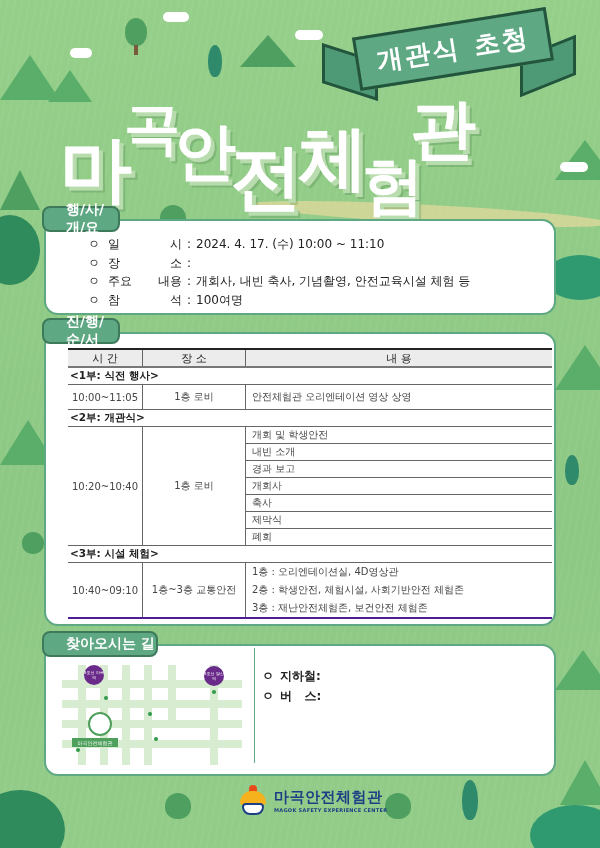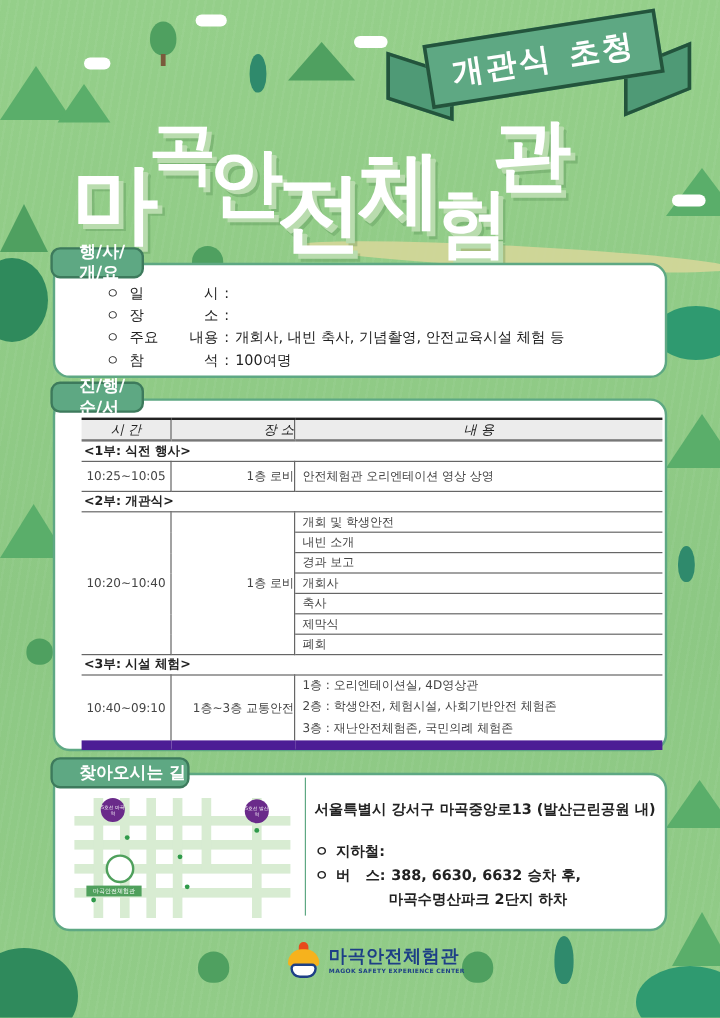--- a/index.html
+++ b/index.html
@@ -39,25 +39,25 @@
   .ov { position:absolute; left:88px; top:235px; font-size:12px; color:#222; line-height:18.5px; }
   .ov-row { display:flex; white-space:nowrap; }
   .bullet { width:20px; }
   .ov-label { width:74px; display:flex; justify-content:space-between; }
   .colon { width:14px; text-align:center; }
 
   table.sched { position:absolute; left:68px; top:348px; width:484px; border-collapse:collapse;
                 font-size:10px; color:#444; }
   table.sched td, table.sched th { border-bottom:1px solid #666; padding:0 0 0 6px; height:16px; }
   table.sched th { background:#ececec; font-weight:normal; color:#222; font-size:11px;
-                   border-top:2px solid #222; border-bottom:2px solid #777; text-align:center; padding:0;font-style:italic; }
+                   border-top:2px solid #222; border-bottom:2px solid #777; text-align:center; padding:0; }
   table.sched .c1 { width:74px; text-align:center; padding:0; border-right:1px solid #666; }
-  table.sched .c2 { width:102px; text-align:right; padding:0; border-right:1px solid #666; }
+  table.sched .c2 { width:102px; text-align:center; padding:0; border-right:1px solid #666; }
   table.sched .sec { font-weight:bold; color:#222; font-size:10.5px; padding-left:2px; }
-  table.sched tr.last td { border-bottom:8px solid #4c1d95; }
+  table.sched tr.last td { border-bottom:2px solid #4c1d95; }
   .multi div { height:18px; line-height:18px; }
   .road { position:absolute; background:#d8ecd2; }
   .station { position:absolute; width:20px; height:20px; border-radius:50%; background:#6a2a8a;
              color:#fff; font-size:4px; display:flex; align-items:center; justify-content:center; text-align:center; }
   .pin { position:absolute; width:4px; height:4px; border-radius:50%; background:#2f9a4a; }
   .map-label { position:absolute; left:72px; top:738px; width:46px; height:9px; background:#4fa05c;
                color:#fff; font-size:5px; display:flex; align-items:center; justify-content:center; }
   .map-logo { position:absolute; left:88px; top:712px; width:20px; height:20px; border-radius:50%;
               border:2px solid #4fa05c; background:#fff; }
 
@@ -136,20 +136,21 @@
   <span>행/사/개/요</span>
 </div>
 <div class="ov">
   <div class="ov-row">
     <span class="bullet">ㅇ</span>
     <span class="ov-label">
         <span>일</span>
         <span>시</span>
       </span>
     <span class="colon">:</span>
+    <span>2024. 4. 17. (수) 10:00 ~ 11:10</span>
   </div>
   <div class="ov-row">
     <span class="bullet">ㅇ</span>
     <span class="ov-label">
         <span>장</span>
         <span>소</span>
       </span>
     <span class="colon">:</span>
   </div>
   <div class="ov-row">
@@ -180,21 +181,21 @@
   <tbody>
       <tr>
     <th class="c1">시 간</th>
     <th class="c2">장 소</th>
     <th>내 용</th>
   </tr>
   <tr>
     <td colspan="3" class="sec">&lt;1부: 식전 행사&gt;</td>
   </tr>
   <tr style="height:25px;">
-    <td class="c1">10:25~10:05</td>
+    <td class="c1">10:00~11:05</td>
     <td class="c2">1층 로비</td>
     <td>안전체험관 오리엔테이션 영상 상영</td>
   </tr>
   <tr>
     <td colspan="3" class="sec">&lt;2부: 개관식&gt;</td>
   </tr>
   <tr>
     <td class="c1" rowspan="7">10:20~10:40</td>
     <td class="c2" rowspan="7">1층 로비</td>
     <td>개회 및 학생안전</td>
@@ -219,21 +220,21 @@
       </tr>
   <tr>
     <td colspan="3" class="sec">&lt;3부: 시설 체험&gt;</td>
   </tr>
   <tr class="last">
     <td class="c1">10:40~09:10</td>
     <td class="c2">1층~3층 교통안전</td>
     <td class="multi">
       <div>1층 : 오리엔테이션실, 4D영상관</div>
       <div>2층 : 학생안전, 체험시설, 사회기반안전 체험존</div>
-      <div>3층 : 재난안전체험존, 국민의례 체험존</div>
+      <div>3층 : 재난안전체험존, 보건안전 체험존</div>
     </td>
   </tr>
 </tbody>
   </table>
 
 <div class="card" style="left:44px;top:644px;width:508px;height:128px;"></div>
 <div class="tab" style="left:42px;top:631px;width:116px;">
   <span>찾아오시는 길</span>
 </div>
 
@@ -254,32 +255,27 @@
   <div class="pin" style="left:148px;top:712px;"></div>
   <div class="pin" style="left:212px;top:690px;"></div>
   <div class="pin" style="left:154px;top:737px;"></div>
   <div class="pin" style="left:76px;top:748px;"></div>
   <div class="map-logo"></div>
   <div class="map-label">마곡안전체험관</div>
 </div>
 
 <div class="divider"></div>
 <div class="dir">
-  <div class="addr">서울특별시 강서구 마곡중앙로13 (발산근린공원 내)</div>
   <div class="row">
     <span style="width:18px">ㅇ</span>
     <span style="width:46px">지하철:</span>
   </div>
   <div class="row">
     <span style="width:18px">ㅇ</span>
     <span style="width:46px;white-space:pre">버   스:</span>
-    <span>388, 6630, 6632 승차 후,</span>
-  </div>
-  <div class="row indent">
-    <span>마곡수명산파크 2단지 하차</span>
   </div>
 </div>
 
 <div class="logo">
   <div class="logo-mark">
     <div class="siren"></div>
     <div class="helmet"></div>
     <div class="face"></div>
   </div>
   <div class="logo-text">

